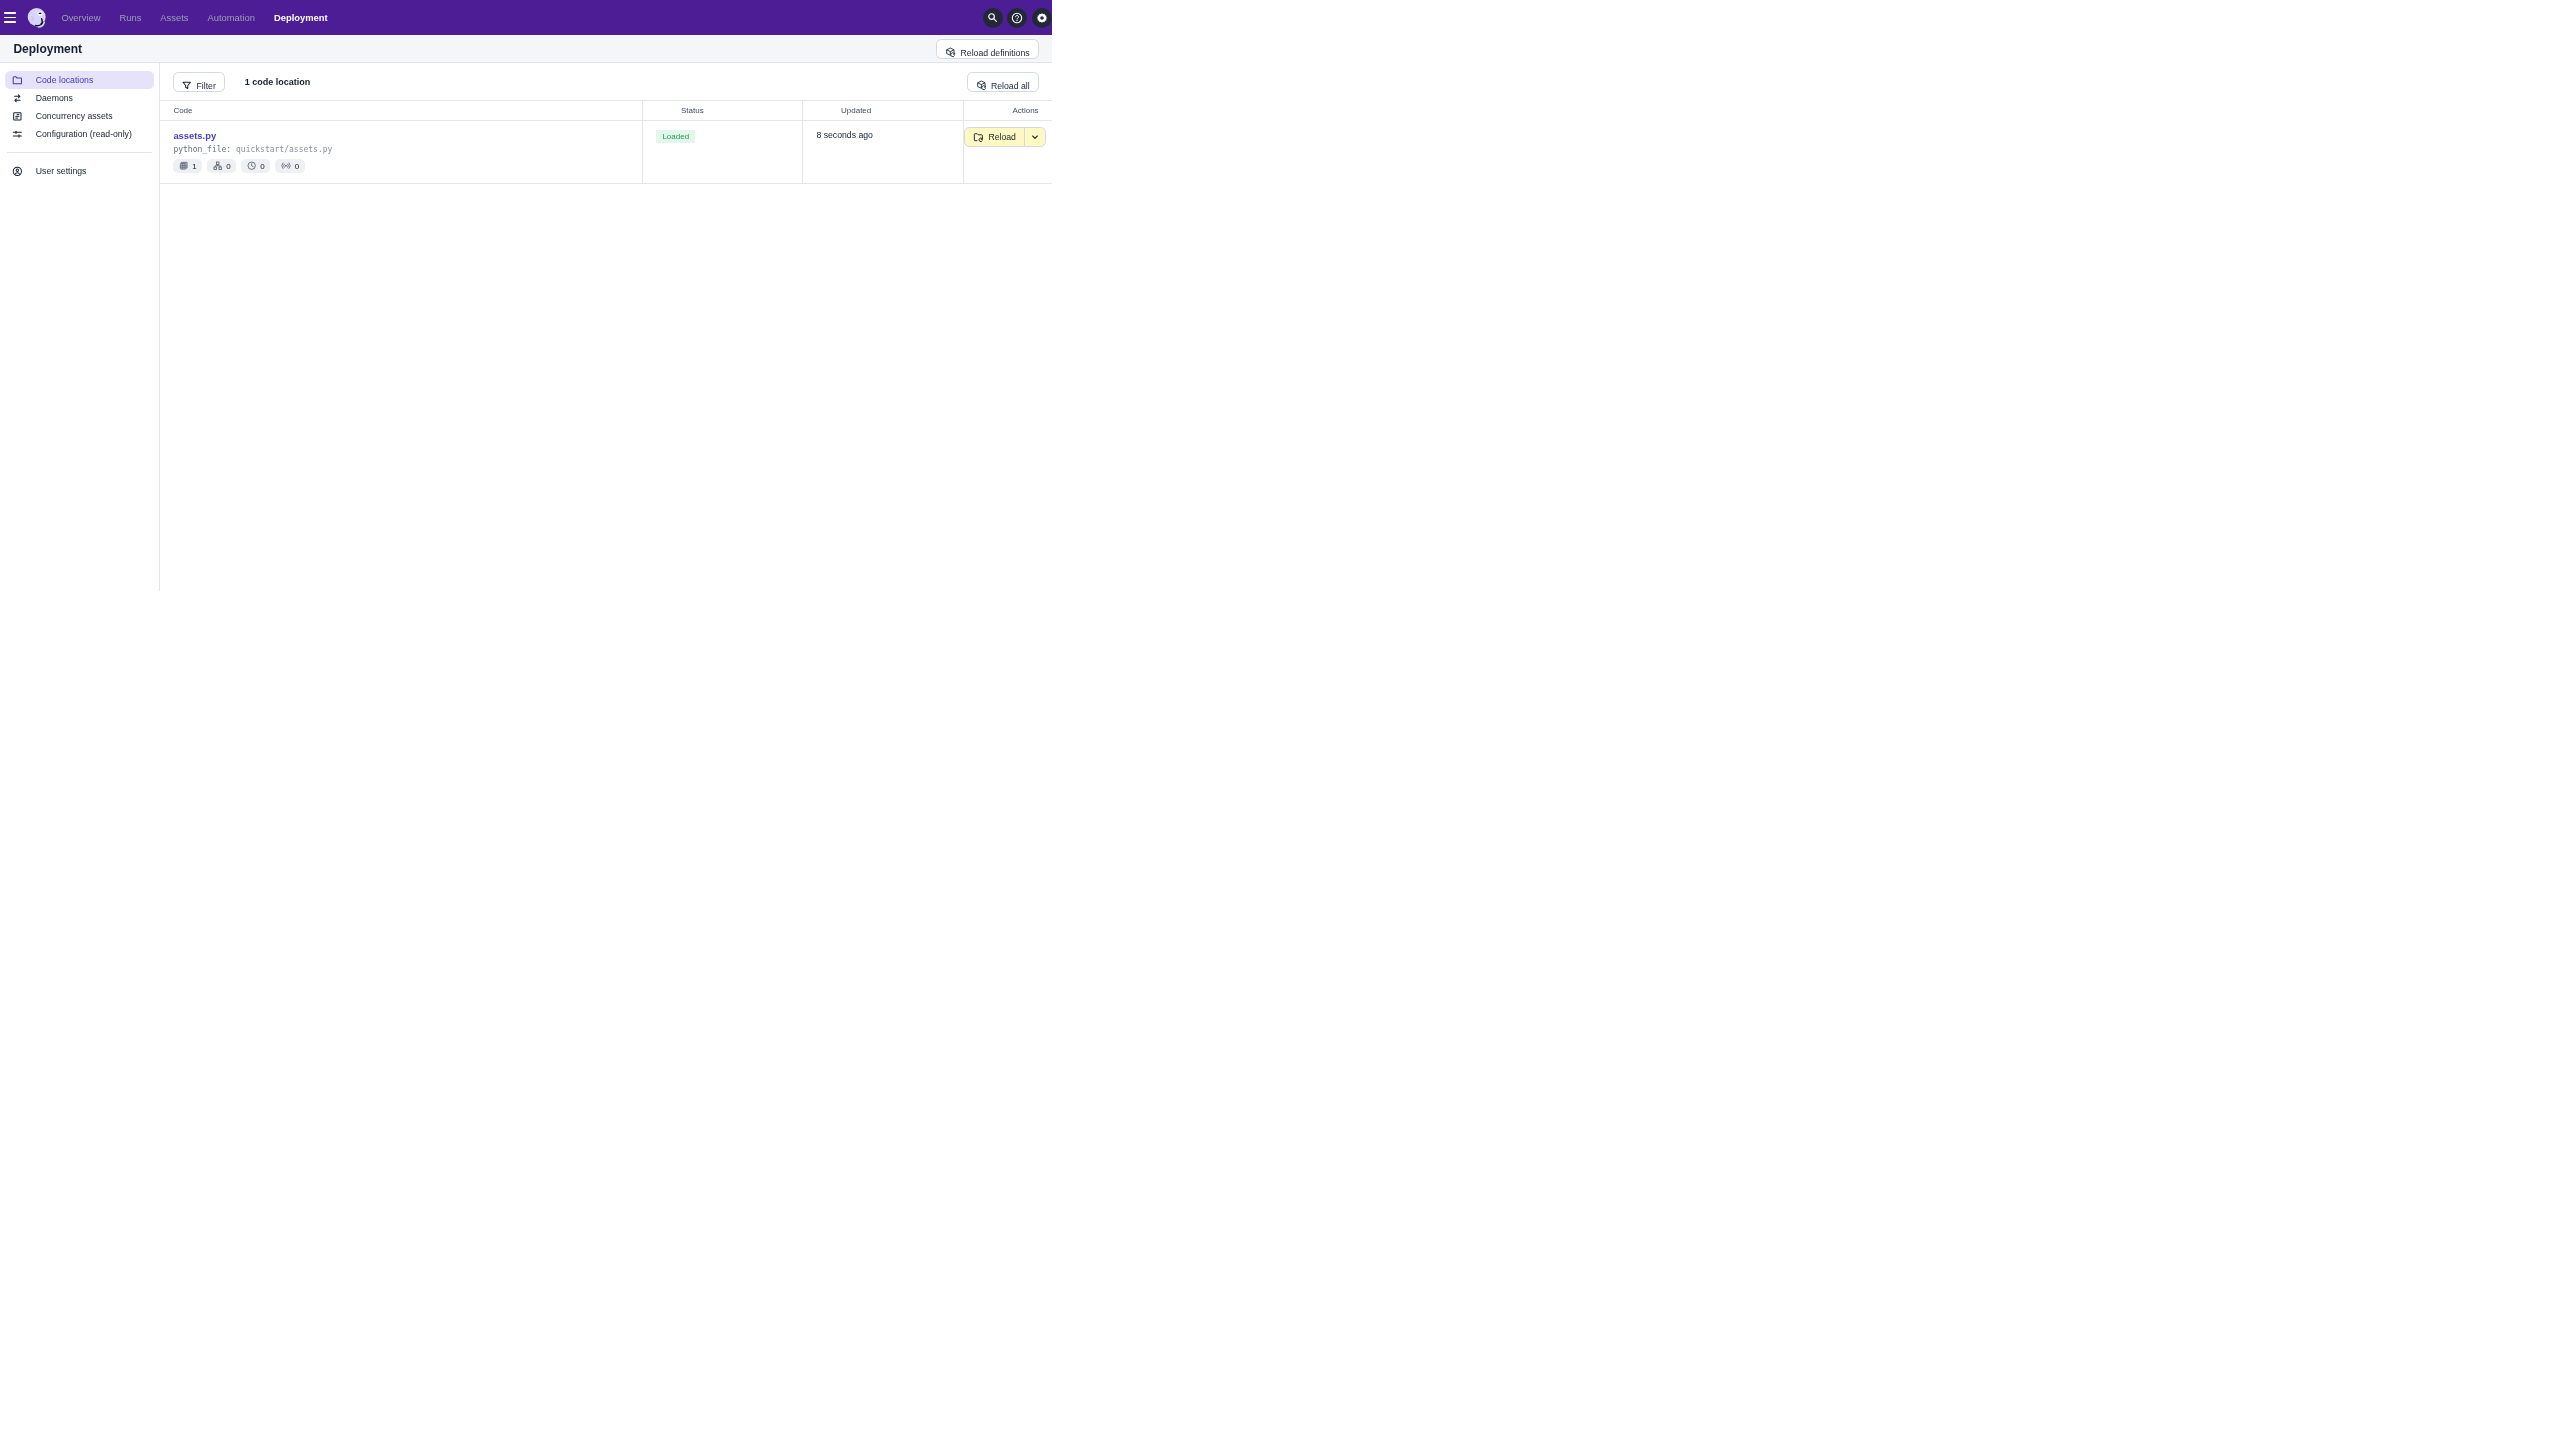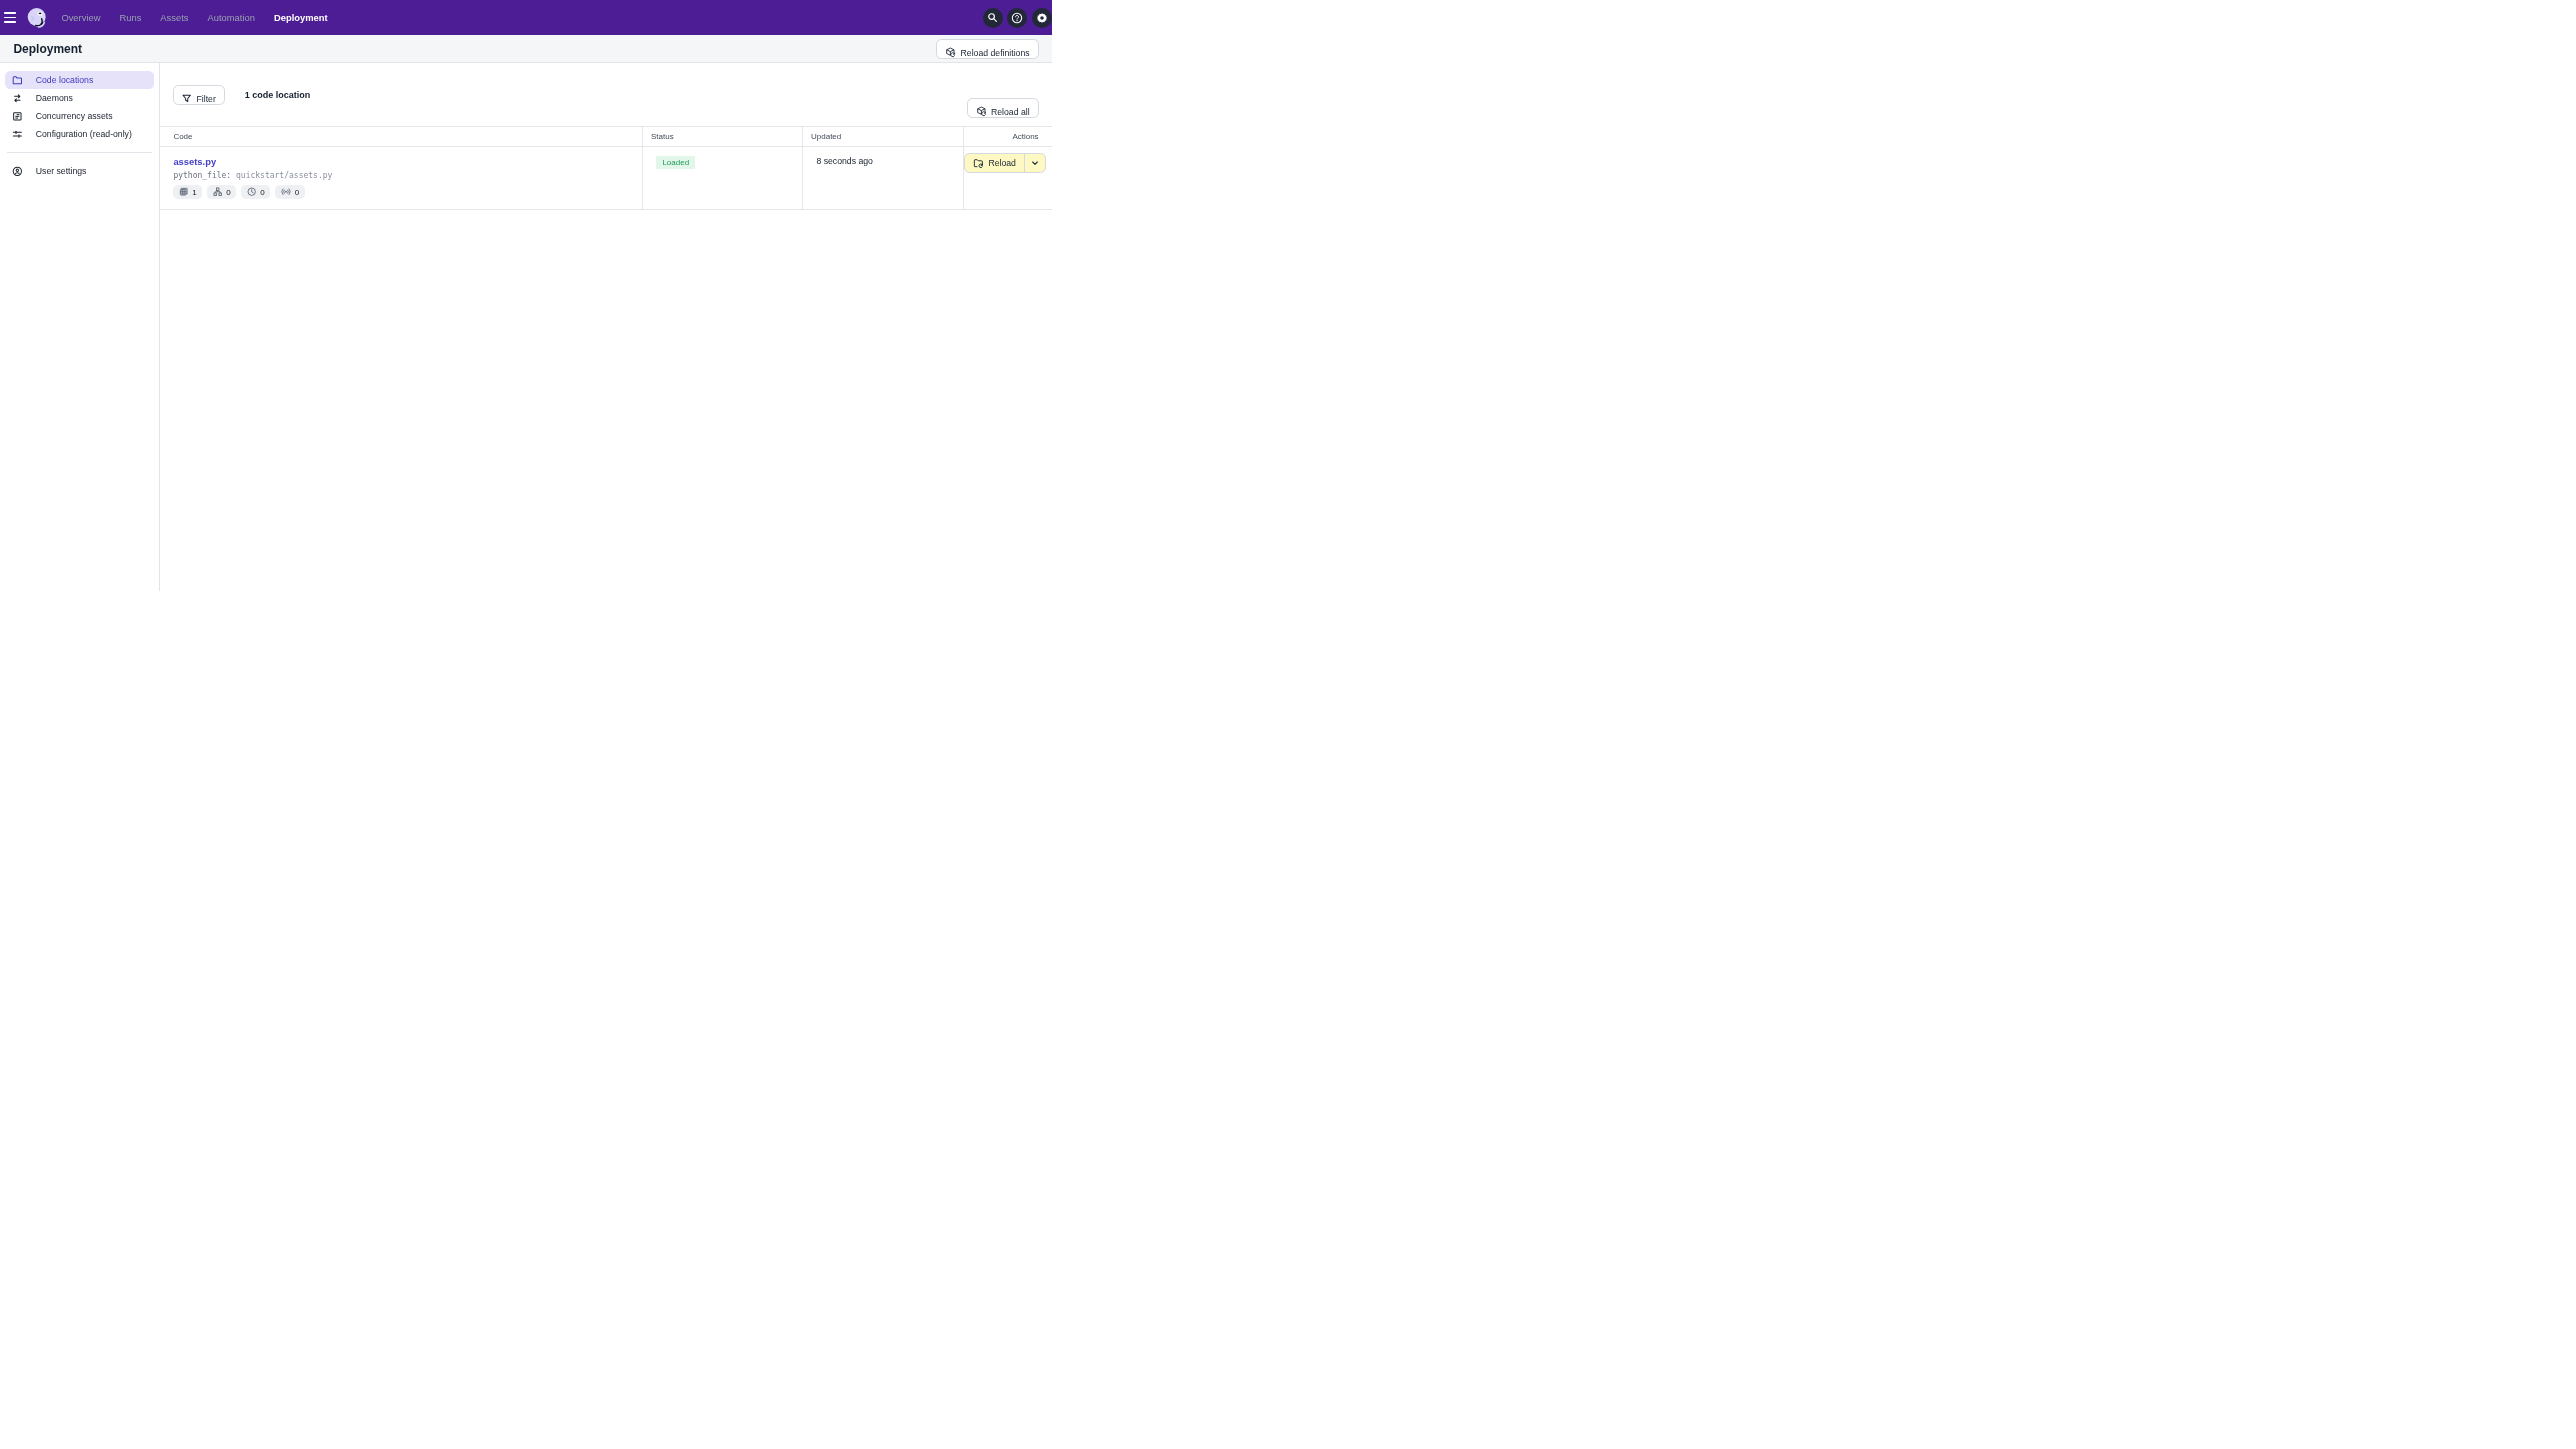--- a/index.html
+++ b/index.html
@@ -34,28 +34,28 @@
   .side-item { display:flex; align-items:center; gap:13px; height:18px; padding:0 6.7px; border-radius:5.4px;
     font-size:8.7px; color:#1a202c; cursor:pointer; background:transparent; border:none; width:100%; text-align:left; }
   .side-item .sicon { display:flex; align-items:center; color:#1a202c; }
   .side-item.active { background:#e5e2fa; color:#3f3abc; }
   .side-item.active .sicon { color:#3f3abc; }
   .side-divider { height:0.7px; background:#e2e4e9; margin:9.4px 1.3px; }
 
   .main { flex:1; min-width:0; }
   .toolbar { display:flex; align-items:center; padding:8.7px 13.4px 8.7px 13.4px; }
   .toolbar .summary { font-size:9px; font-weight:bold; margin-left:20px; color:#15202f; }
-  .toolbar .btn.reload-all { margin-left:auto;margin-top:26px; }
+  .toolbar .btn.reload-all { margin-left:auto; }
 
   
   .table { border-top:0.7px solid #e4e6ea; }
   .thead, .trow { display:grid; grid-template-columns:483px 160px 161px 1fr; }
   .thead { border-bottom:0.7px solid #e4e6ea; }
   .th { font-size:8px; color:#434c5b; padding:4.7px 8px 4.7px 13.4px; }
-  .th + .th { padding-left:8px; }
+  .th + .th { padding-left:8px;margin-left:30px; }
   .th.right { text-align:right; padding-right:13.4px; }
   .thead > div:not(:last-child), .trow > div:not(:last-child) { border-right:0.7px solid #e4e6ea; }
   .trow { border-bottom:0.7px solid #e4e6ea; }
   .td { padding:8px 8px 9.4px 13.4px; }
   .cell-name a { color:#443fc6; font-size:9.4px; font-weight:bold; text-decoration:none; cursor:pointer; }
   .meta { margin-top:4px; font-family:"DejaVu Sans Mono", monospace; font-size:8px; color:#6a7280; }
   .meta .meta-value { color:#8a90a0; }
   .count-row { display:flex; gap:5.4px; margin-top:5.4px; }
   .count-pill { display:inline-flex; align-items:center; gap:4px; background:#eef0f3; border-radius:4.7px;
     height:14px; padding:0 5.4px; font-size:8px; color:#16191f; }

